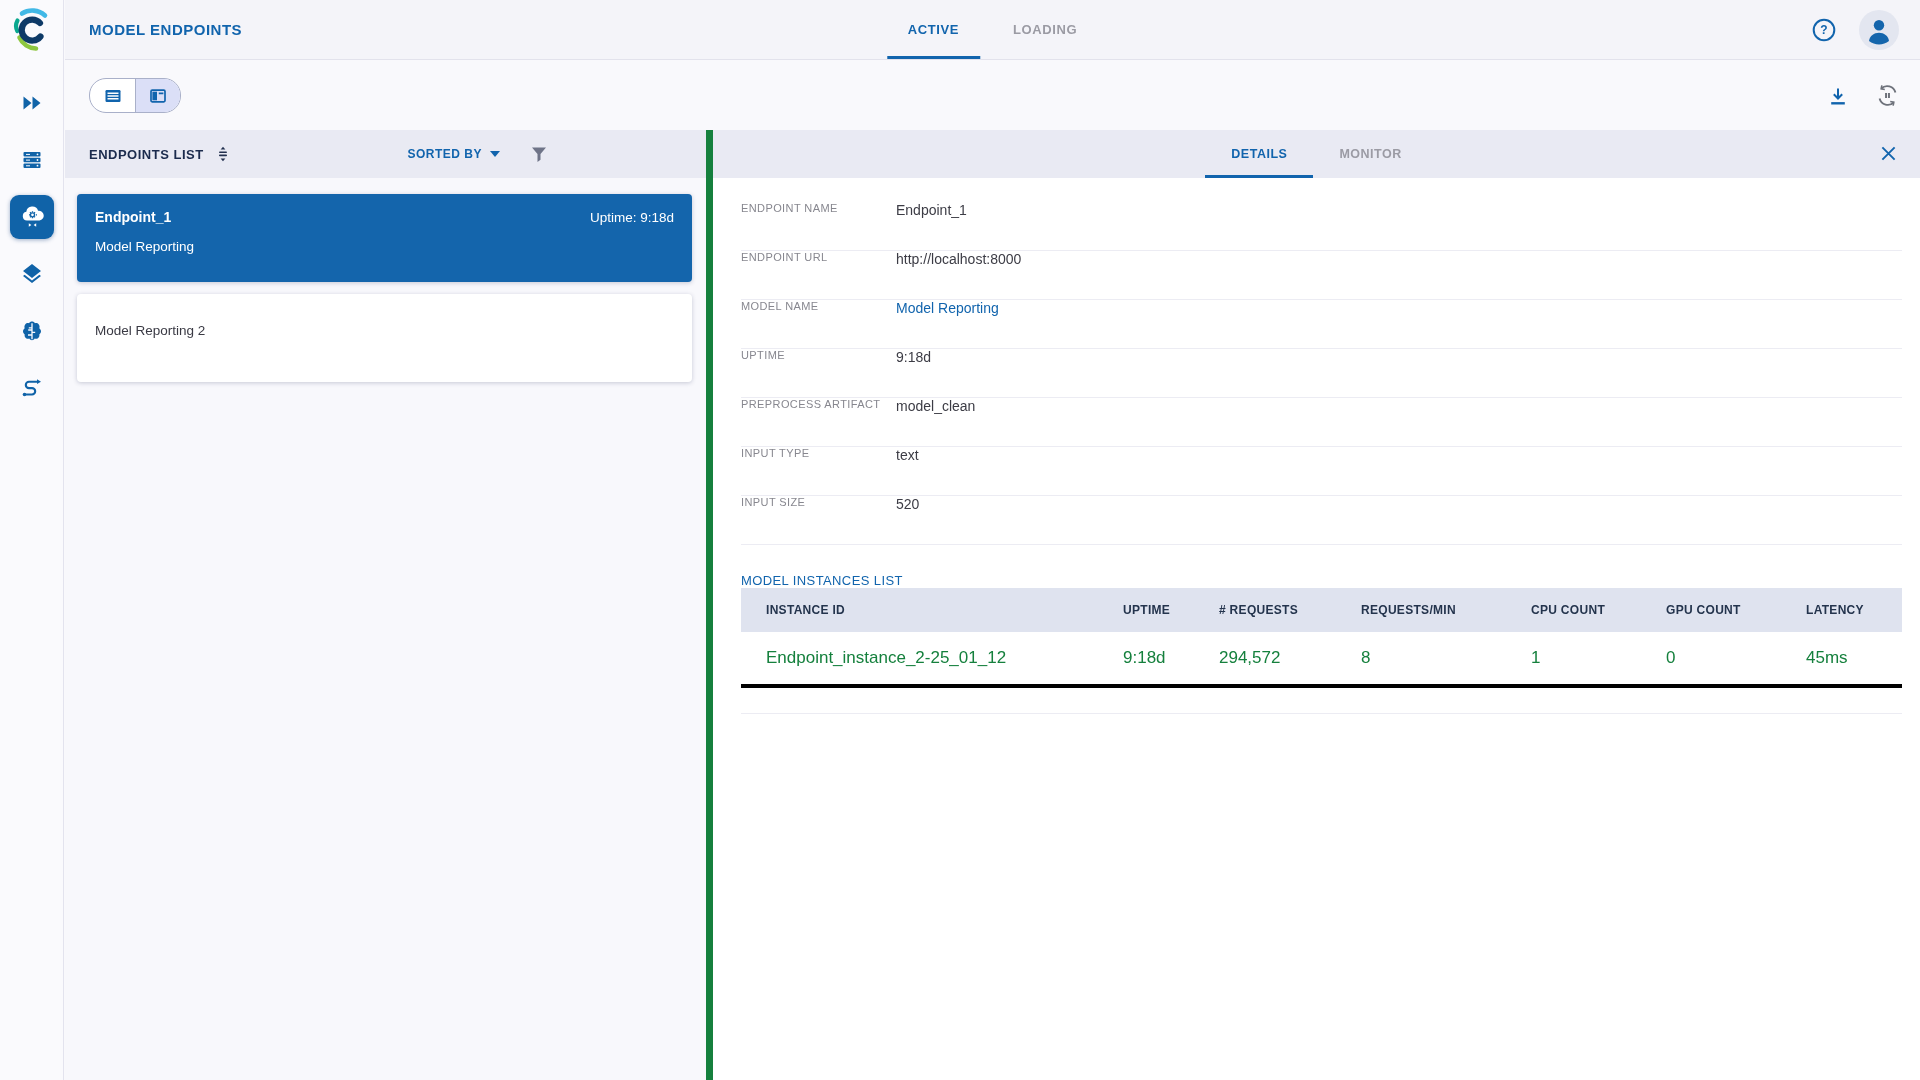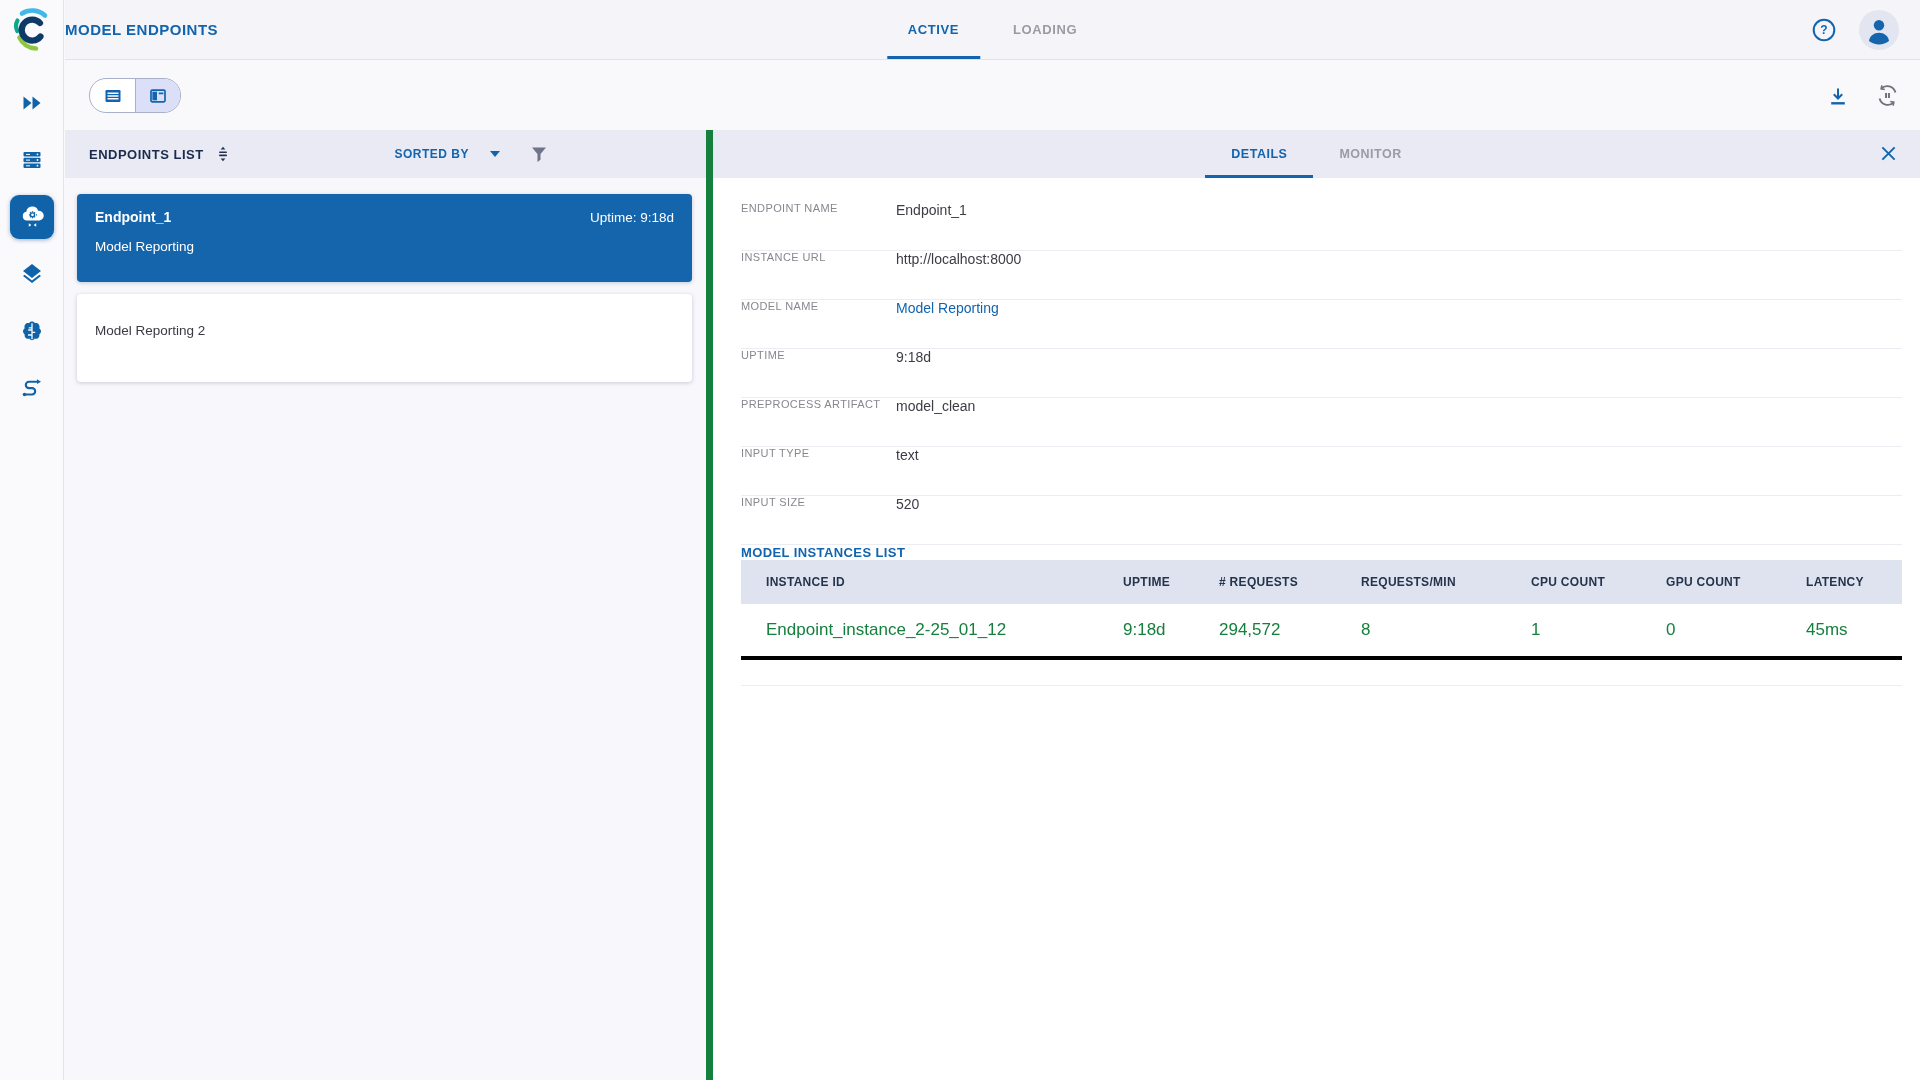--- a/index.html
+++ b/index.html
@@ -13,21 +13,21 @@
   .sidebar { position:absolute; left:0; top:0; width:64px; height:1080px;
     background:#fafafd; border-right:1px solid #e3e3ee; z-index:10; }
   .logo-wrap { width:64px; height:60px; display:flex; align-items:center; justify-content:center; }
   .nav { margin-top:14px; }
   .nav-item { width:64px; height:57px; display:flex; align-items:center; justify-content:center; cursor:pointer; }
   .nav-item .pad { width:44px; height:44px; border-radius:9px; display:flex; align-items:center; justify-content:center; }
   .nav-item.active .pad { background:#1063a8; box-shadow:0 1px 4px rgba(16,60,120,.4); }
   
   .topbar { position:absolute; left:65px; top:0; right:0; height:60px;
     background:#f4f4f9; border-bottom:1px solid #e2e2ec; display:flex; align-items:center; }
-  .page-title { font-size:15px; font-weight:bold; letter-spacing:.5px; color:#1164ad; }
+  .page-title { margin-left:24px; font-size:15px; font-weight:bold; letter-spacing:.5px; color:#1164ad; }
   .topbar-tabs { position:absolute; left:50%; transform:translateX(-50%); top:0; height:100%; display:flex; }
   .ttab { height:100%; display:flex; align-items:center; padding:0 27px; font-size:13px; font-weight:bold;
     letter-spacing:.6px; color:#9b9ba4; cursor:pointer; position:relative; }
   .ttab.active { color:#1164ad; }
   .ttab.active::after { content:""; position:absolute; left:6px; right:6px; bottom:0; height:3px; background:#1164ad; }
   .topbar-right { position:absolute; right:21px; display:flex; align-items:center; gap:22px; }
   .icon-btn { background:none; border:none; cursor:pointer; display:flex; align-items:center; justify-content:center; }
   
   .toolbar { position:absolute; left:65px; top:61px; right:0; height:69px;
     display:flex; align-items:center; padding:0 20px 0 24px; }
@@ -36,21 +36,21 @@
     background:transparent; border:none; cursor:pointer; }
   .vt-btn.selected { background:#dbdff7; }
   .vt-btn + .vt-btn { border-left:1px solid #a9b0c9; }
   .toolbar-right { margin-left:auto; display:flex; align-items:center; gap:26px; }
   
   .content { position:absolute; left:65px; top:130px; right:0; bottom:0; display:flex; }
   .list-panel { width:648px; flex:none; background:#f8f8fc; border-right:7px solid #15803d; }
   .panel-header { height:48px; background:#e9eaf3; display:flex; align-items:center; padding:0 158px 0 24px; }
   .lp-title { font-size:13px; font-weight:bold; letter-spacing:.5px; color:#1b2b4d; }
   .sort-btn { margin-left:10px; }
-  .sorted-by { margin-left:auto; display:flex; align-items:center; gap:21px; font-size:12px; font-weight:bold;
+  .sorted-by { margin-left:auto; display:flex; align-items:center; gap:8px; font-size:12px; font-weight:bold;
     letter-spacing:.5px; color:#1164ad; background:none; border:none; cursor:pointer; }
   .filter-btn { margin-left:30px; }
   .cards { padding:16px 14px 0 12px; }
   .card { border-radius:4px; padding:15px 18px; height:88px; margin-bottom:12px; background:#fff;
     box-shadow:0 1px 4px rgba(50,60,100,.25); cursor:pointer; }
   .card.selected { background:#1465ac; color:#fff; }
   .card-top { display:flex; justify-content:space-between; align-items:baseline; }
   .card-name { font-size:14px; font-weight:bold; }
   .card-uptime { font-size:13.5px; }
   .card-model { margin-top:14px; font-size:13.5px; }
@@ -61,21 +61,21 @@
     letter-spacing:.5px; color:#9b9ba4; cursor:pointer; position:relative; }
   .dtab.active { color:#1164ad; }
   .dtab.active::after { content:""; position:absolute; left:0; right:0; bottom:0; height:3px; background:#1164ad; }
   .close-btn { position:absolute; right:22px; top:14px; }
   .details-body { padding:0 18px 0 28px; }
   .fields { margin-top:24px; }
   .field-row { display:flex; align-items:flex-start; height:49px; border-bottom:1px solid #ececf3; }
   .field-label { width:155px; flex:none; font-size:11px; letter-spacing:.4px; color:#87878f; }
   .field-value { font-size:14px; color:#3c3c45; }
   .field-value.link { color:#1164ad; cursor:pointer; }
-  .instances-title { font-size:13px; font-weight:bold; letter-spacing:.4px; color:#1164ad; }
+  .instances-title { margin-top:28px; font-size:13px; font-weight:normal; letter-spacing:.4px; color:#1164ad; }
   table.instances { width:100%; border-collapse:collapse; table-layout:fixed; }
   table.instances thead tr { background:#dfe3ef; height:44px; }
   table.instances th { text-align:left; font-size:12px; font-weight:bold; letter-spacing:.3px; color:#24344d; padding:0; }
   table.instances th:first-child, table.instances td:first-child { padding-left:25px; }
   table.instances td { height:54px; font-size:17px; color:#15803d; border-bottom:4px solid #000000; }
   .table-footer { height:26px; border-bottom:1px solid #ececf3; }
 </style>
 </head>
 <body>
 
@@ -269,21 +269,21 @@
       </button>
     </div>
 
     <div class="details-body">
       <div class="fields">
         <div class="field-row">
           <span class="field-label">ENDPOINT NAME</span>
           <span class="field-value">Endpoint_1</span>
         </div>
         <div class="field-row">
-          <span class="field-label">INSTANCE URL</span>
+          <span class="field-label">ENDPOINT URL</span>
           <span class="field-value">http://localhost:8000</span>
         </div>
         <div class="field-row">
           <span class="field-label">MODEL NAME</span>
           <span class="field-value link">Model Reporting</span>
         </div>
         <div class="field-row">
           <span class="field-label">UPTIME</span>
           <span class="field-value">9:18d</span>
         </div>

